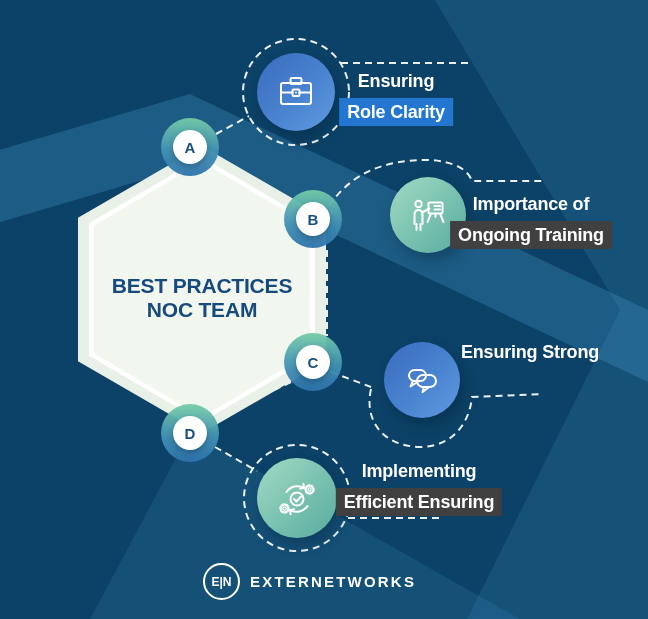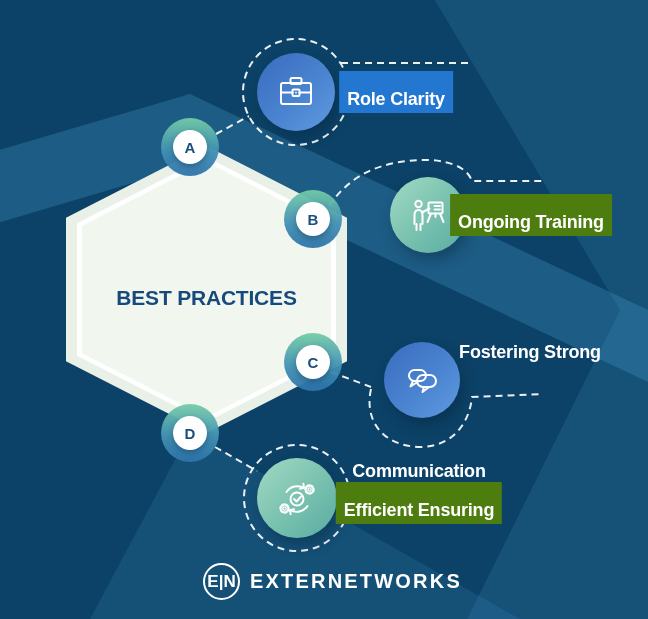--- a/index.html
+++ b/index.html
@@ -14,23 +14,23 @@
   .facet-right{background:rgba(77,163,212,0.16);
     clip-path:polygon(67.1% 0,100% 0,100% 100%,72.1% 100%,95.7% 50.1%);}
   .facet-bottom{background:rgba(77,163,212,0.15);
     clip-path:polygon(29.3% 69.8%,80.2% 100%,13.9% 100%);}
   svg.dashes{position:absolute;left:0;top:0;z-index:1;}
   svg.dashes path, svg.dashes line, svg.dashes circle{
     fill:none;stroke:#fff;stroke-width:2;stroke-dasharray:7 5;opacity:.92;}
 
   
   .hex{clip-path:polygon(50% 0%,100% 25%,100% 75%,50% 100%,0% 75%,0% 25%);}
-  .hex-outer{position:absolute;left:66px;top:146px;width:248px;height:287px;
+  .hex-outer{position:absolute;left:78px;top:146px;width:248px;height:287px;
     background:#E9F0E8;z-index:2;
-    filter:drop-shadow(0 14px 20px rgba(2,24,44,0.55));padding-left:33px;}
+    filter:drop-shadow(0 14px 20px rgba(2,24,44,0.55));}
   .hex-white{position:absolute;inset:11px;background:#FFFFFF;
     filter:drop-shadow(0 3px 5px rgba(40,70,90,0.25));}
   .hex-inner{position:absolute;inset:16px;background:#F1F6EF;}
   .hex-title{position:absolute;inset:0;display:flex;flex-direction:column;
     justify-content:center;align-items:center;text-align:center;
     padding-top:16px;color:#174A7C;font-weight:bold;font-size:21px;
     line-height:1.14;letter-spacing:-0.2px;z-index:3;}
 
   
   .node{position:absolute;width:58px;height:58px;z-index:3;}
@@ -54,34 +54,34 @@
   .ic-briefcase{left:257px;top:53px;width:78px;height:78px;}
   .ic-presentation{left:390px;top:177px;width:76px;height:76px;}
   .ic-chat{left:384px;top:342px;width:76px;height:76px;}
   .ic-process{left:257px;top:458px;width:80px;height:80px;}
   .icon-circle svg{stroke:#fff;fill:none;stroke-width:2;stroke-linecap:round;stroke-linejoin:round;}
 
   
   .label{position:absolute;z-index:3;text-align:center;color:#fff;
     font-weight:bold;font-size:18px;line-height:1.18;letter-spacing:-0.2px;
     transform:translateX(-50%);white-space:nowrap;}
-  .label .hl{display:inline-block;margin-top:0;padding:18px 8px 3px;}
+  .label .hl{display:inline-block;margin-top:6px;padding:4px 8px 3px;}
   .hl-blue{background:#2377D0;}
-  .hl-teal{background:#4d7c0f;}
+  .hl-teal{background:#404040;}
   .label-a{left:396px;top:71px;}
   .label-b{left:531px;top:194px;}
   .label-c{left:530px;top:342px;}
   .label-d{left:419px;top:461px;}
 
   
   .footer{position:absolute;left:203px;top:563px;display:flex;align-items:center;z-index:3;}
   .badge{width:33px;height:33px;border:2.5px solid #fff;border-radius:50%;
     display:flex;align-items:center;justify-content:center;
-    color:#fff;font-weight:bold;font-size:17px;letter-spacing:0;}
-  .brand{margin-left:10px;color:#fff;font-weight:bold;font-size:20px;letter-spacing:2.2px;}
+    color:#fff;font-weight:bold;font-size:12px;letter-spacing:0;}
+  .brand{margin-left:10px;color:#fff;font-weight:bold;font-size:15px;letter-spacing:2.2px;}
 </style>
 </head>
 <body>
 
 <div class="canvas">
 
   <div class="shape band"></div>
   <div class="shape facet-right"></div>
   <div class="shape facet-bottom"></div>
 
@@ -98,20 +98,21 @@
     <path d="M215,447 L257,471"></path>
     <circle cx="297" cy="498" r="53"></circle>
     <path d="M348,518 H440"></path>
   </svg>
 
   <div class="hex hex-outer">
     <div class="hex hex-white"></div>
     <div class="hex hex-inner"></div>
     <div class="hex-title">
       <div>BEST PRACTICES</div>
+      <div>NOC TEAM</div>
     </div>
   </div>
 
   <div class="node pos-a">
     <div class="ring"></div>
     <div class="dot">A</div>
   </div>
   <div class="node pos-b">
     <div class="ring"></div>
     <div class="dot">B</div>
@@ -165,30 +166,32 @@
       <path d="M32.5,30 A13.5,13.5 0 0 1 15,34.2"></path>
       <path d="M15,34.2 l0.6,4 M15,34.2 l4,-0.9"></path>
       <circle cx="34.5" cy="13.5" r="4" stroke-dasharray="2.2 1.8" stroke-width="2.4"></circle>
       <circle cx="34.5" cy="13.5" r="1.6" stroke-width="1.4"></circle>
       <circle cx="9.5" cy="32.5" r="4" stroke-dasharray="2.2 1.8" stroke-width="2.4"></circle>
       <circle cx="9.5" cy="32.5" r="1.6" stroke-width="1.4"></circle>
     </svg>
   </div>
 
   <div class="label label-a">
+    <div>Ensuring</div>
     <span class="hl hl-blue">Role Clarity</span>
   </div>
   <div class="label label-b">
+    <div>Importance of</div>
     <span class="hl hl-teal">Ongoing Training</span>
   </div>
   <div class="label label-c">
-    <div>Fostering Strong</div>
+    <div>Ensuring Strong</div>
   </div>
   <div class="label label-d">
-    <div>Communication</div>
+    <div>Implementing</div>
     <span class="hl hl-teal">Efficient Ensuring</span>
   </div>
 
   <div class="footer">
     <div class="badge">E|N</div>
     <div class="brand">EXTERNETWORKS</div>
   </div>
 
 </div>
 

